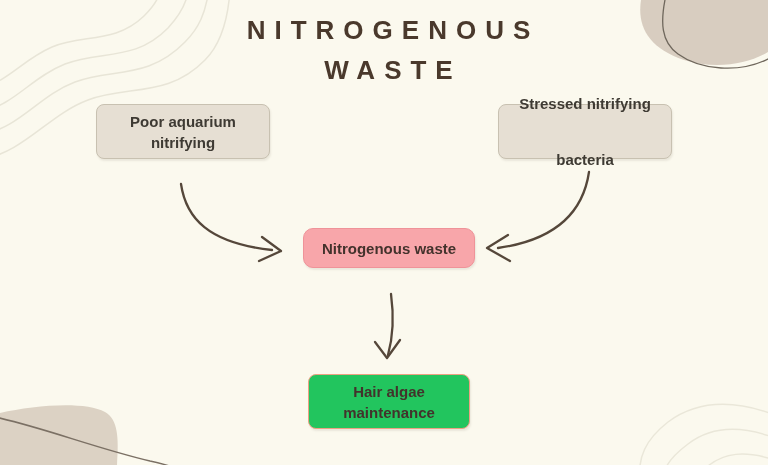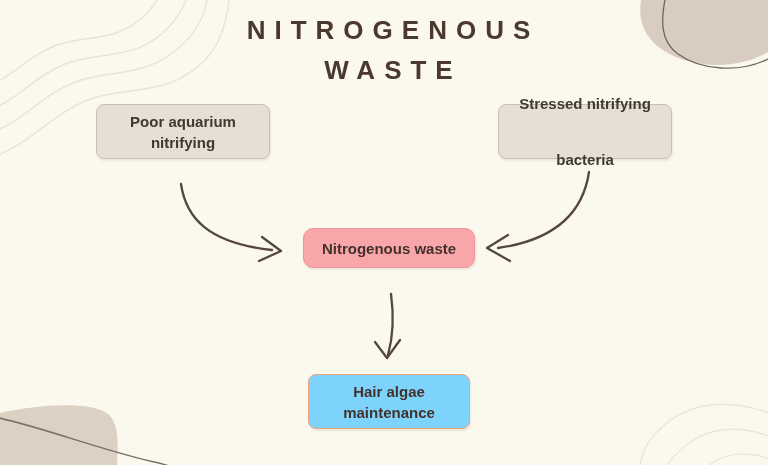--- a/index.html
+++ b/index.html
@@ -54,21 +54,21 @@
     border: 1.5px solid #c8c1b1;
     color: #3e3a33;
   }
   .node-pink {
     background: #f8a6aa;
     border: 1.5px solid #ef9399;
     color: #43322c;
     border-radius: 10px;
   }
   .node-peach {
-    background: #7dd3fc;
+    background: #22c55e;
     border: 1.5px solid #eca183;
     color: #43322c;
   }
 
   #node-poor-aquarium     { left: 96px;  top: 104px; width: 174px; height: 55px; }
   #node-stressed-bacteria { left: 498px; top: 104px; width: 174px; height: 55px; gap: 35px; }
   #node-nitrogenous-waste { left: 303px; top: 228px; width: 172px; height: 40px; }
   #node-hair-algae        { left: 308px; top: 374px; width: 162px; height: 55px; }
 </style>
 </head>

